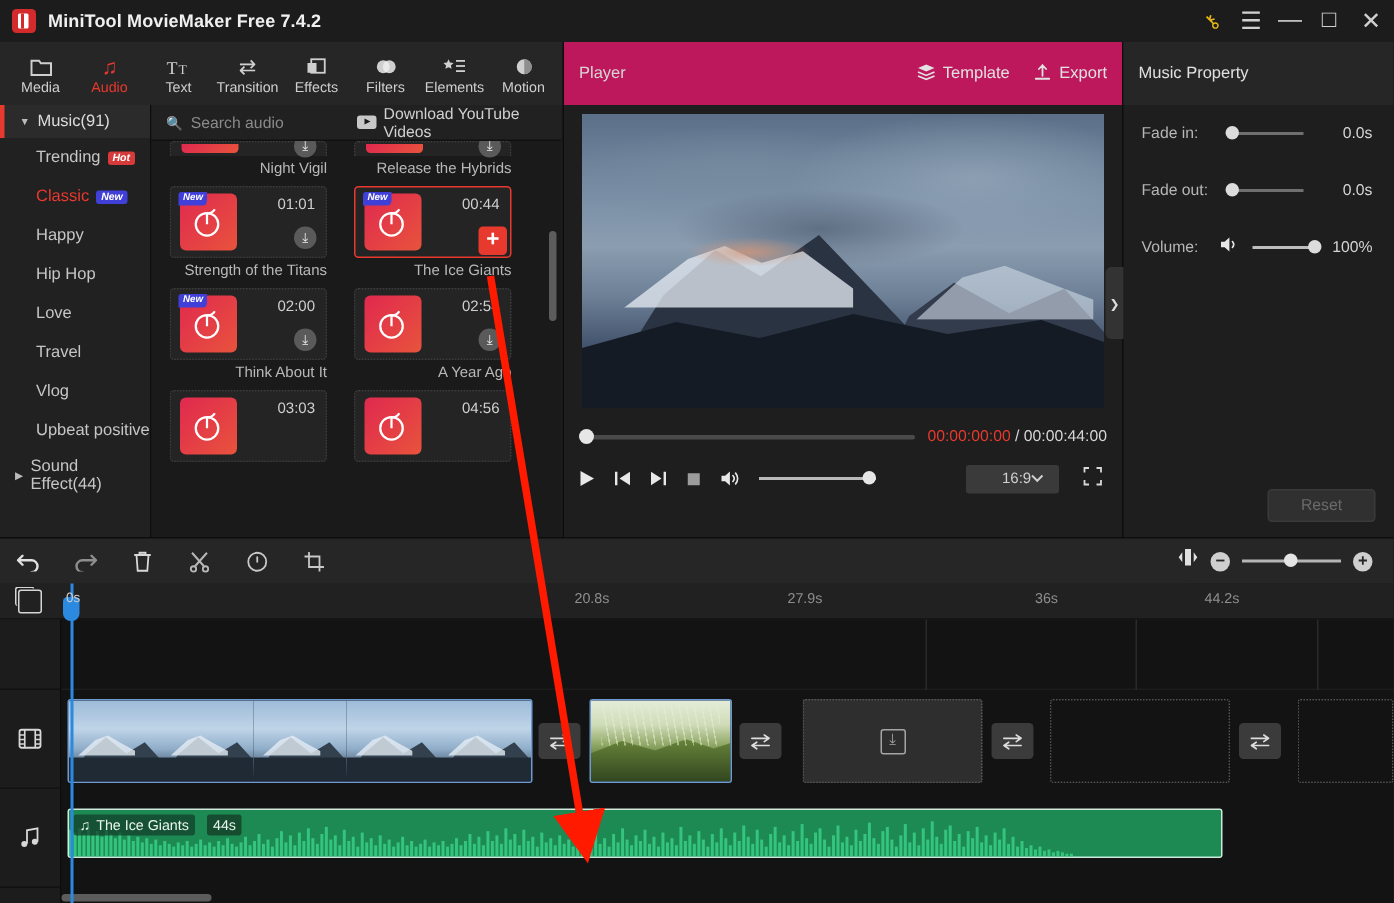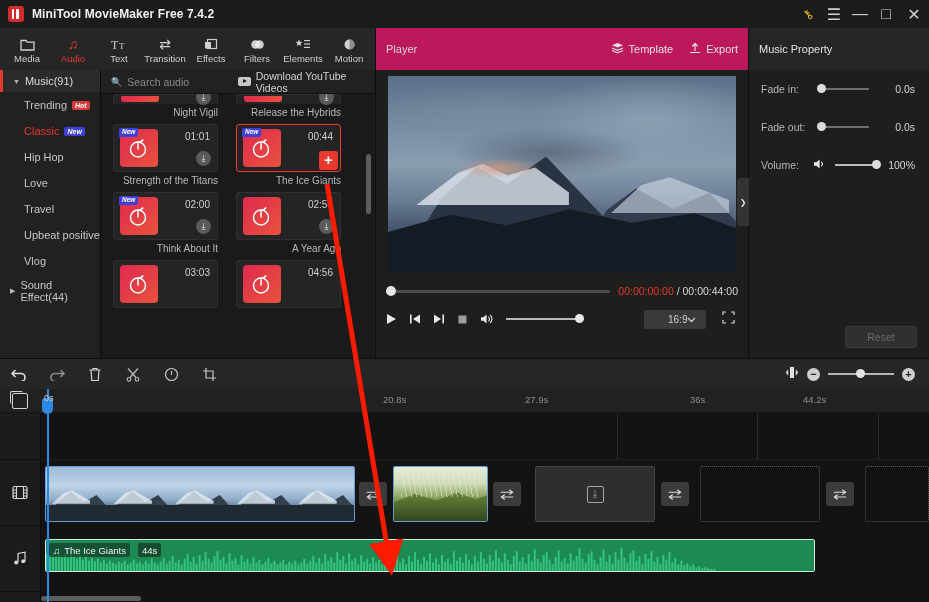--- a/index.html
+++ b/index.html
@@ -414,33 +414,36 @@
     </div>
     <div class="side-item">
       <span>Trending</span>
       <span class="badge hot">Hot</span>
     </div>
     <div class="side-item sel">
       <span>Classic</span>
       <span class="badge new">New</span>
     </div>
     <div class="side-item">
+      <span>Happy</span>
+    </div>
+    <div class="side-item">
       <span>Hip Hop</span>
     </div>
     <div class="side-item">
       <span>Love</span>
     </div>
     <div class="side-item">
       <span>Travel</span>
     </div>
     <div class="side-item">
+      <span>Vlog</span>
+    </div>
+    <div class="side-item">
       <span>Upbeat positive</span>
-    </div>
-    <div class="side-item">
-      <span>Vlog</span>
     </div>
     <div class="side-sub">
       <span class="caret">▶</span>
       <span>Sound Effect(44)</span>
     </div>
   </div>
 
   <div class="library">
     <div class="lib-bar">
       <div class="search-box">

